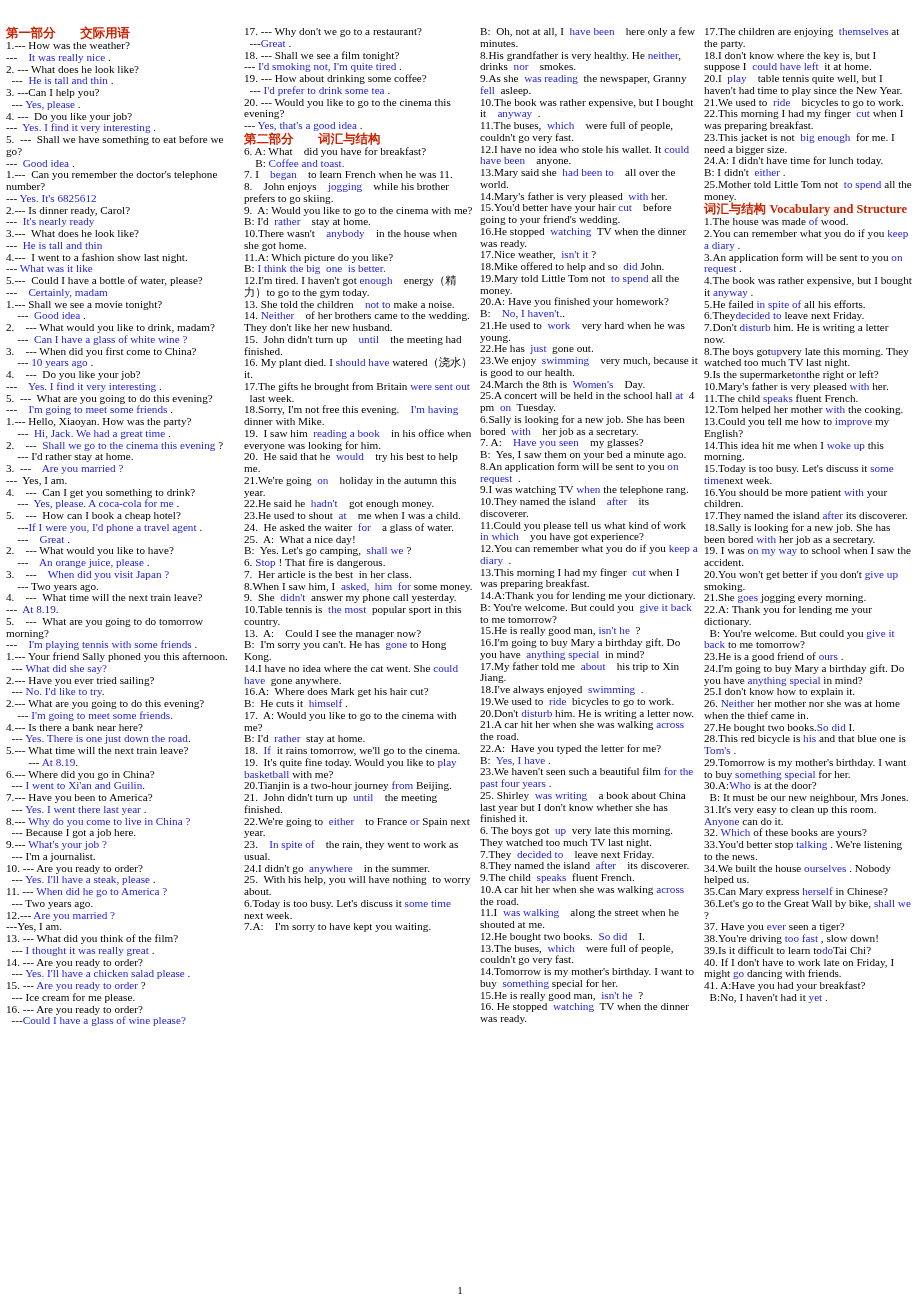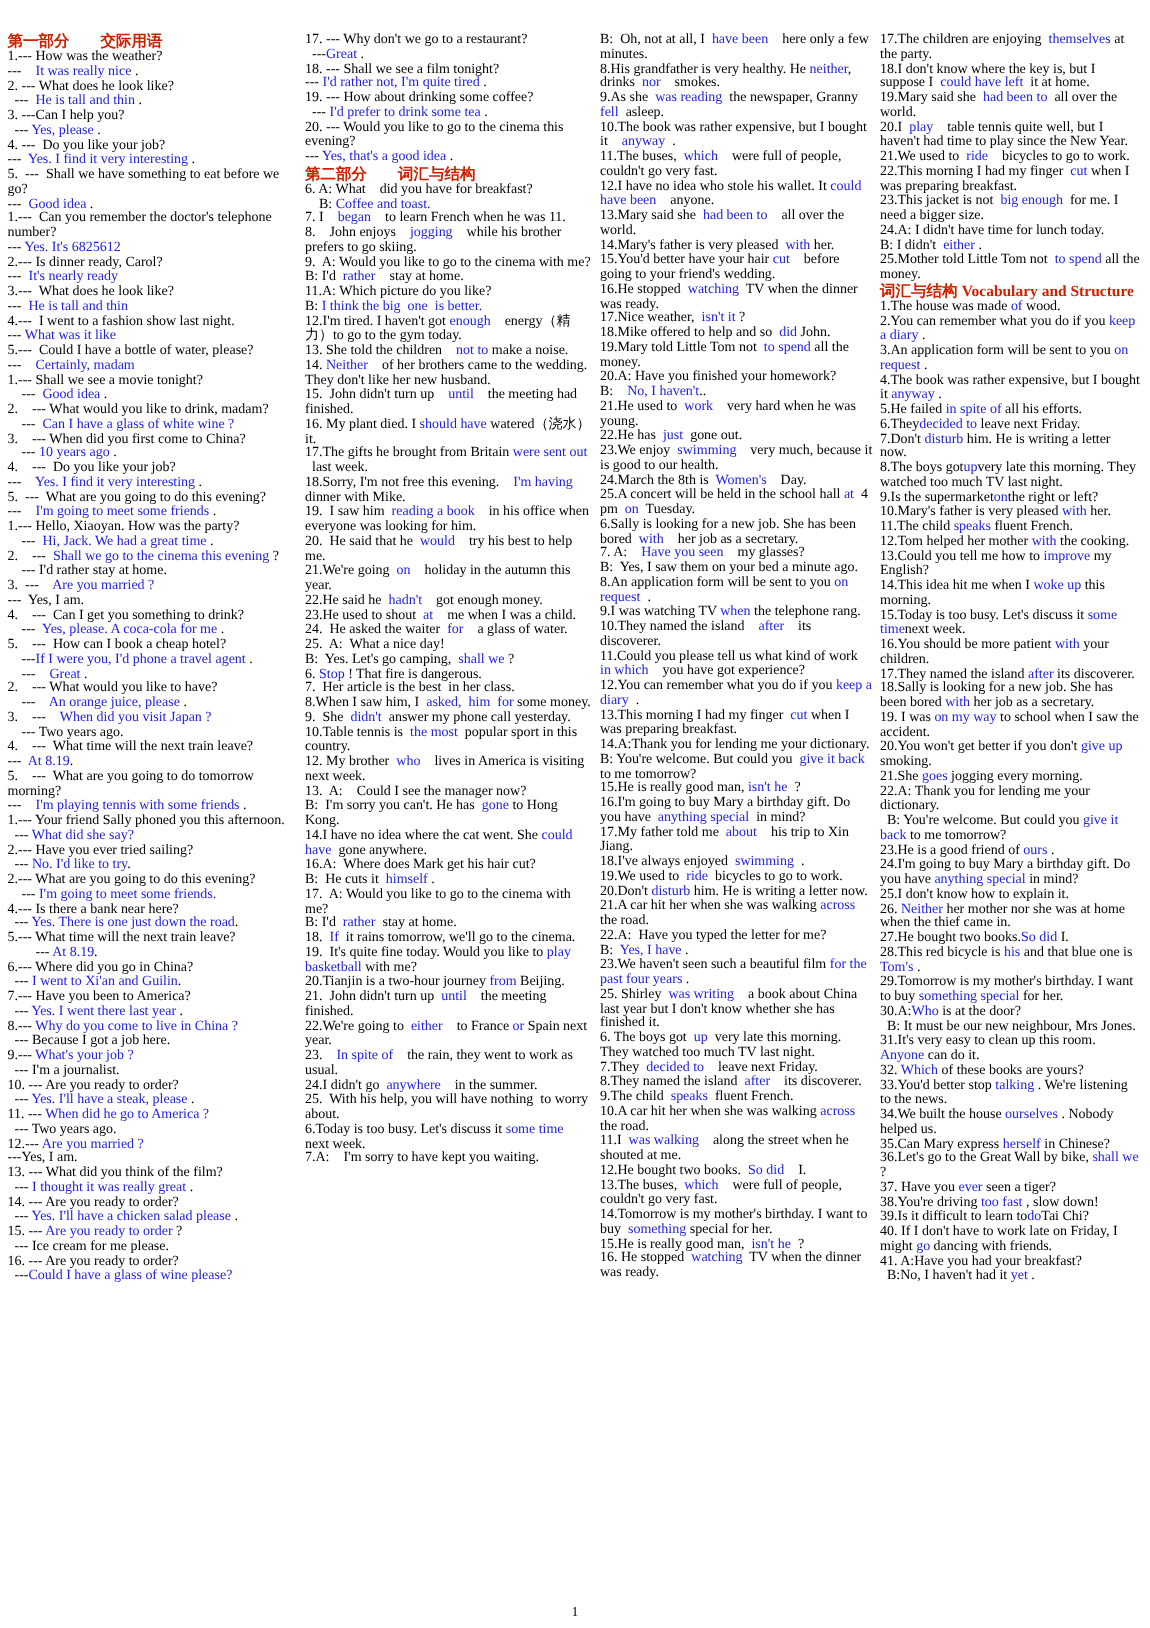--- a/index.html
+++ b/index.html
@@ -143,34 +143,35 @@
           <p class="ln">16. --- Are you ready to order?</p>
           <p class="ln">&nbsp; ---<span class="b">Could I have a glass of wine please?</span></p>
         </div>
     </div>
 
     <div class="col c2">
       <div>
           <p class="ln">17. --- Why don't we go to a restaurant?</p>
           <p class="ln">&nbsp; ---<span class="b">Great</span> .</p>
           <p class="ln">18. --- Shall we see a film tonight?</p>
-          <p class="ln">--- <span class="b">I'd rather not, I'm quite tired</span> .</p>
+          <p class="ln">--- <span class="b">I'd smoking not, I'm quite tired</span> .</p>
           <p class="ln">19. --- How about drinking some coffee?</p>
           <p class="ln">&nbsp; --- <span class="b">I'd prefer to drink some tea</span> .</p>
           <p class="ln">20. --- Would you like to go to the cinema this evening?</p>
           <p class="ln">--- <span class="b">Yes, that's a good idea</span> .</p>
         </div>
       <div class="hdr">第二部分  词汇与结构</div>
       <div>
           <p class="ln">6. A: What&nbsp; &nbsp;  did you have for breakfast?</p>
           <p class="ln">&nbsp; &nbsp;  B: <span class="b">Coffee and toast.</span></p>
           <p class="ln">7. I&nbsp; &nbsp; <span class="b">began</span>&nbsp; &nbsp;  to learn French when he was 11.</p>
           <p class="ln">8.&nbsp; &nbsp; John enjoys&nbsp; &nbsp; <span class="b">jogging</span>&nbsp; &nbsp;  while his brother prefers to go skiing.</p>
           <p class="ln">9.&nbsp; A: Would you like to go to the cinema with me?</p>
           <p class="ln">B: I'd&nbsp;  <span class="b">rather</span>&nbsp; &nbsp; stay at home.</p>
+          <p class="ln">10.There wasn't&nbsp; &nbsp; <span class="b">anybody</span>&nbsp; &nbsp;  in the house when she got home.</p>
           <p class="ln">11.A: Which picture do you like?</p>
           <p class="ln">B: <span class="b">I think the big&nbsp;  one&nbsp;  is better.</span></p>
           <p class="ln">12.I'm tired. I haven't got <span class="b">enough</span>&nbsp; &nbsp;  energy（精力）to go to the gym today.</p>
           <p class="ln">13. She told the children&nbsp; &nbsp; <span class="b">not to</span> make a noise.</p>
           <p class="ln">14. <span class="b">Neither</span>&nbsp; &nbsp; of her brothers came to the wedding. They don't like her new husband.</p>
           <p class="ln">15.&nbsp; John didn't turn up&nbsp; &nbsp; <span class="b">until</span>&nbsp; &nbsp; the meeting had finished.</p>
           <p class="ln">16. My plant died. I <span class="b">should have</span> watered（浇水）it.</p>
           <p class="ln">17.The gifts he brought from Britain <span class="b">were sent out</span>&nbsp; &nbsp; last week.</p>
           <p class="ln">18.Sorry, I'm not free this evening.&nbsp; &nbsp; <span class="b">I'm having</span>&nbsp; &nbsp; dinner with Mike.</p>
           <p class="ln">19.&nbsp; I saw him&nbsp;  <span class="b">reading a book</span>&nbsp; &nbsp; in his office when everyone was looking for him.</p>
@@ -179,21 +180,20 @@
           <p class="ln">22.He said he&nbsp;  <span class="b">hadn't</span>&nbsp; &nbsp;  got enough money.</p>
           <p class="ln">23.He used to shout&nbsp;  <span class="b">at</span>&nbsp; &nbsp; me when I was a child.</p>
           <p class="ln">24.&nbsp; He asked the waiter&nbsp;  <span class="b">for</span>&nbsp; &nbsp; a glass of water.</p>
           <p class="ln">25.&nbsp; A:&nbsp;  What a nice day!</p>
           <p class="ln">B:&nbsp;  Yes. Let's go camping,&nbsp;  <span class="b">shall we</span> ?</p>
           <p class="ln">6. <span class="b">Stop</span> ! That fire is dangerous.</p>
           <p class="ln">7.&nbsp;  Her article is the best&nbsp;  in her class.</p>
           <p class="ln">8.When I saw him, I&nbsp;  <span class="b">asked,&nbsp;  him&nbsp;  for</span> some money.</p>
           <p class="ln">9.&nbsp;  She&nbsp;  <span class="b">didn't</span>&nbsp;  answer my phone call yesterday.</p>
           <p class="ln">10.Table tennis is&nbsp;  <span class="b">the most</span>&nbsp;  popular sport in this country.</p>
-          <p class="ln">12. My brother&nbsp;  <span class="b">who</span>&nbsp; &nbsp; lives in America is visiting next week.</p>
           <p class="ln">13.&nbsp;  A:&nbsp; &nbsp; Could I see the manager now?</p>
           <p class="ln">B:&nbsp;  I'm sorry you can't. He has&nbsp;  <span class="b">gone</span> to Hong Kong.</p>
           <p class="ln">14.I have no idea where the cat went. She <span class="b">could have</span>&nbsp;  gone anywhere.</p>
           <p class="ln">16.A:&nbsp;  Where does Mark get his hair cut?</p>
           <p class="ln">B:&nbsp;  He cuts it&nbsp;  <span class="b">himself</span> .</p>
           <p class="ln">17.&nbsp; A: Would you like to go to the cinema with me?</p>
           <p class="ln">B: I'd&nbsp;  <span class="b">rather</span>&nbsp;  stay at home.</p>
           <p class="ln">18.&nbsp;  <span class="b">If</span>&nbsp;  it rains tomorrow, we'll go to the cinema.</p>
           <p class="ln">19.&nbsp;  It's quite fine today. Would you like to <span class="b">play</span>&nbsp;  <span class="b">basketball</span> with me?</p>
           <p class="ln">20.Tianjin is a two-hour journey <span class="b">from</span> Beijing.</p>
@@ -262,21 +262,20 @@
           <p class="ln">14.Tomorrow is my mother's birthday. I want to buy&nbsp;  <span class="b">something</span> special for her.</p>
           <p class="ln">15.He is really good man,&nbsp;  <span class="b">isn't he</span>&nbsp;  ?</p>
           <p class="ln">16. He stopped&nbsp;  <span class="b">watching</span>&nbsp;  TV when the dinner was ready.</p>
         </div>
     </div>
 
     <div class="col c4">
       <div>
           <p class="ln">17.The children are enjoying&nbsp;  <span class="b">themselves</span> at the party.</p>
           <p class="ln">18.I don't know where the key is, but I suppose I&nbsp;  <span class="b">could have left</span>&nbsp;  it at home.</p>
-          <p class="ln">19.Mary said she&nbsp;  <span class="b">had been to</span>&nbsp;  all over the world.</p>
           <p class="ln">20.I&nbsp;  <span class="b">play</span>&nbsp; &nbsp; table tennis quite well, but I haven't had time to play since the New Year.</p>
           <p class="ln">21.We used to&nbsp;  <span class="b">ride</span>&nbsp; &nbsp; bicycles to go to work.</p>
           <p class="ln">22.This morning I had my finger&nbsp;  <span class="b">cut</span> when I was preparing breakfast.</p>
           <p class="ln">23.This jacket is not&nbsp;  <span class="b">big enough</span>&nbsp;  for me. I need a bigger size.</p>
           <p class="ln">24.A: I didn't have time for lunch today.</p>
           <p class="ln">B: I didn't&nbsp;  <span class="b">either</span> .</p>
           <p class="ln">25.Mother told Little Tom not&nbsp;  <span class="b">to spend</span> all the money.</p>
         </div>
       <div class="hdr"><span>词汇与结构</span> <span class="en">Vocabulary and Structure</span></div>
       <div>

